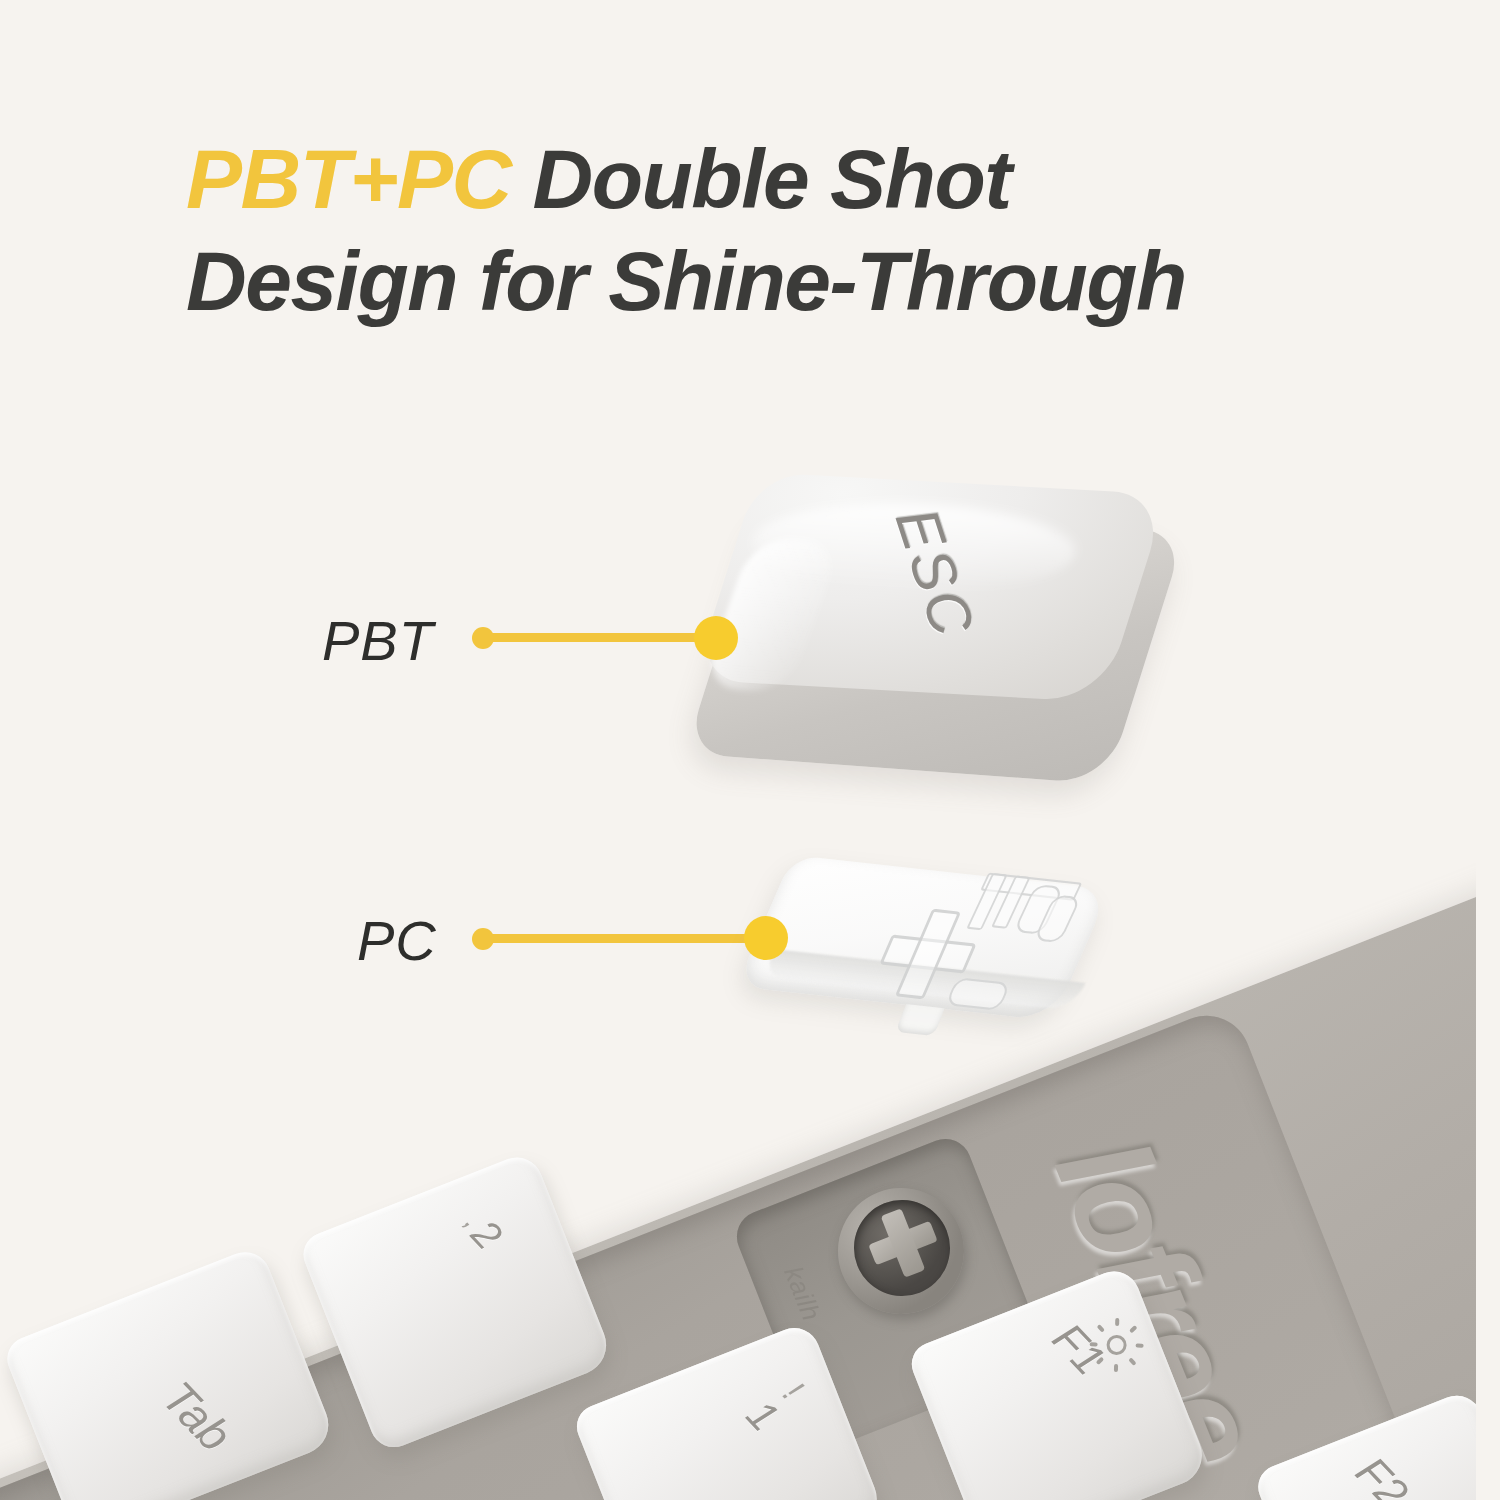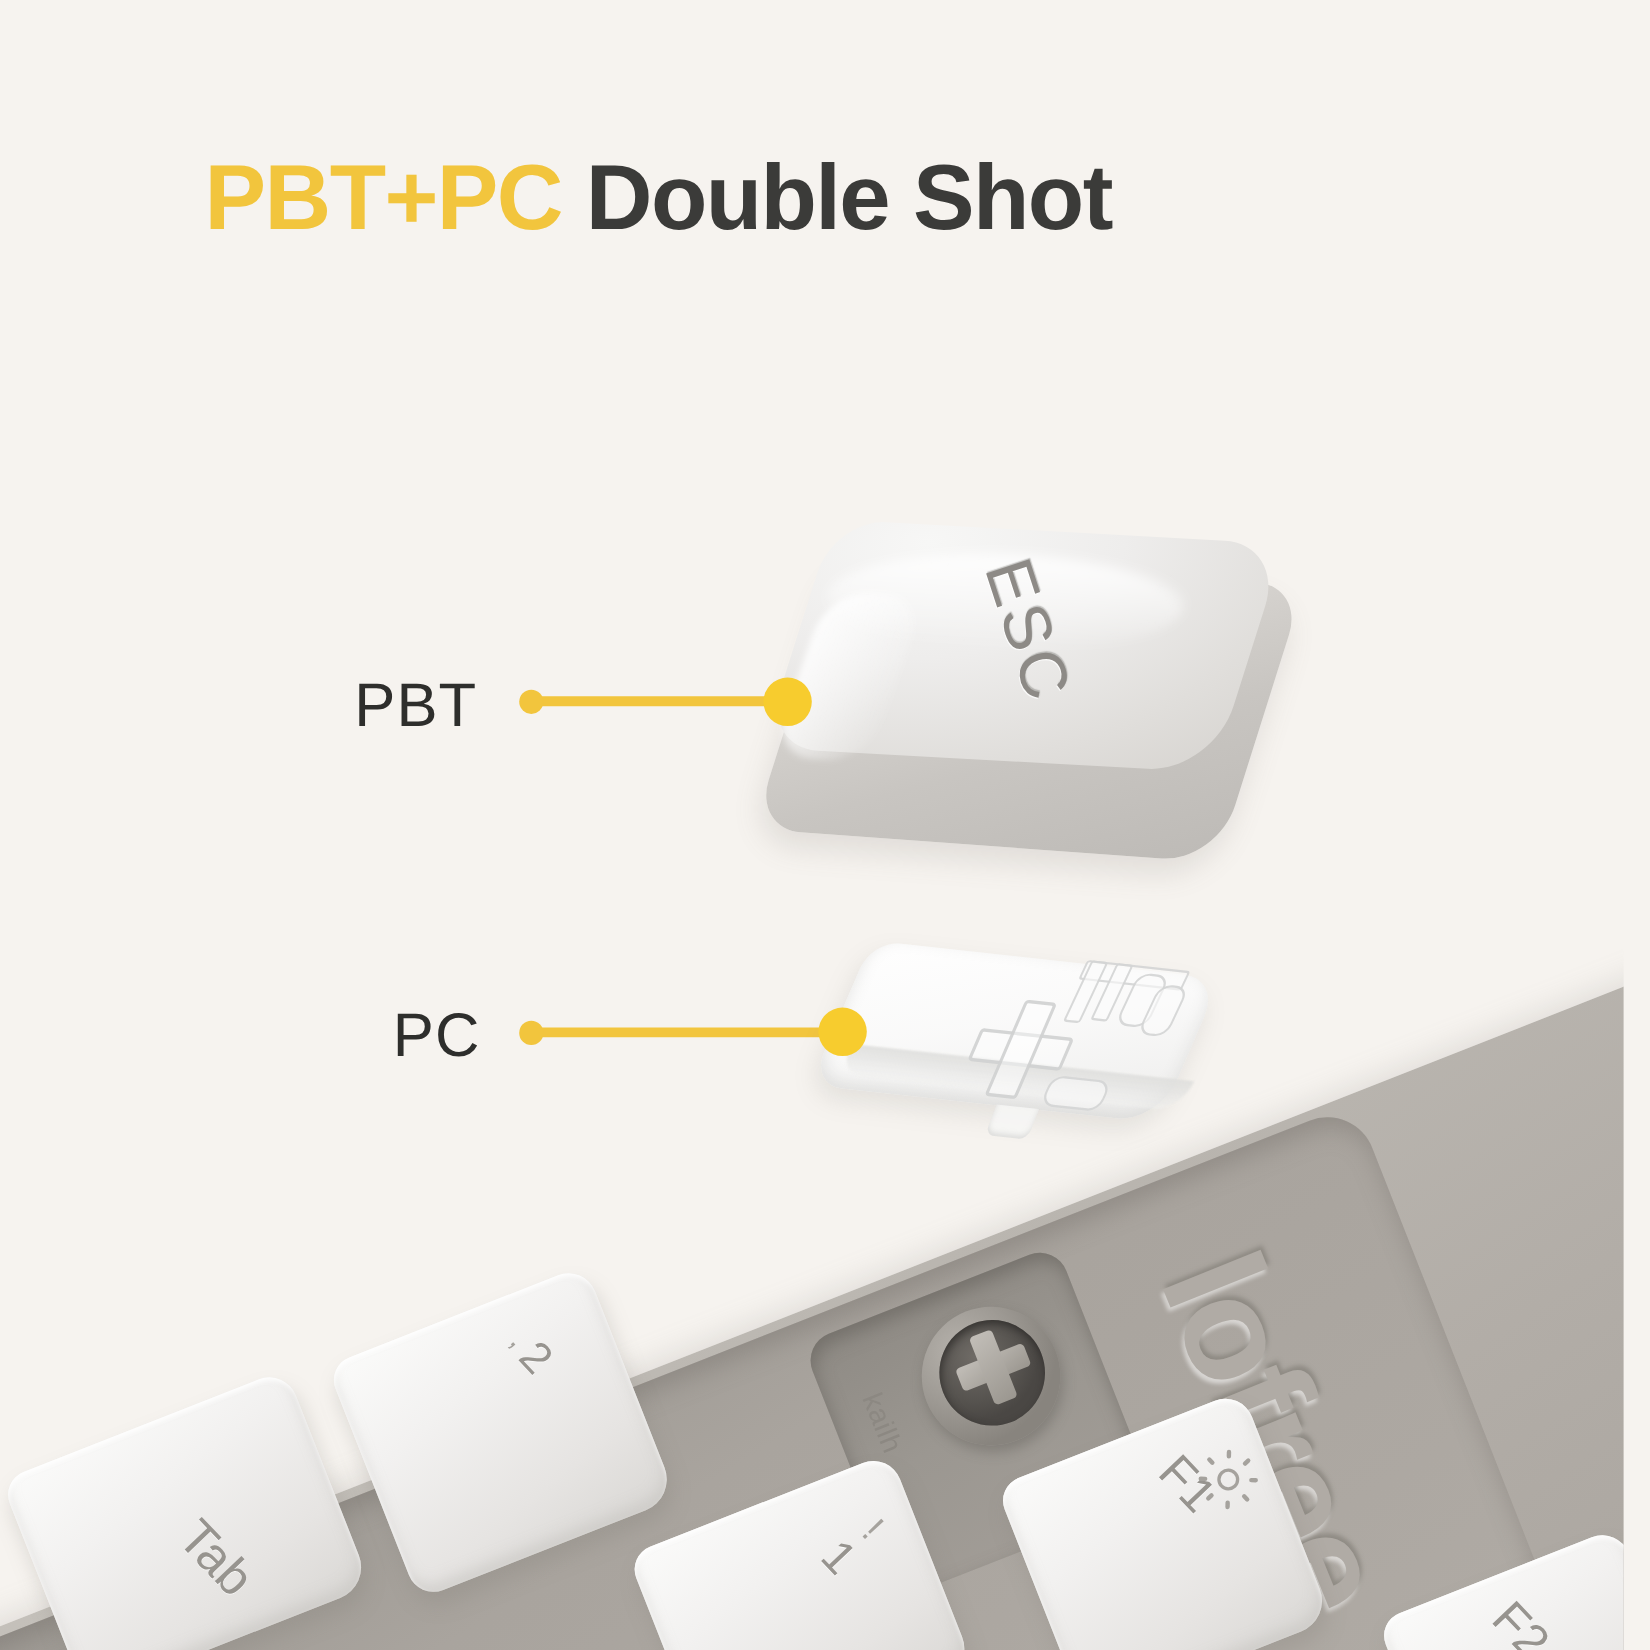--- a/index.html
+++ b/index.html
@@ -13,20 +13,21 @@
     overflow: hidden;
     font-family: "Liberation Sans", sans-serif;
     background: #f6f3ef;
   }
   #stage {
     position: relative;
     width: 1476px;
     height: 1500px;
     background: #f6f3ef;
     overflow: hidden;
+    font-style: italic;
   }
 
   
   .headline {
     position: absolute;
     left: 186px;
     top: 128px;
     width: 1220px;
     font-weight: 700;
     font-size: 84px;
@@ -375,20 +376,21 @@
     letter-spacing: 0.5px;
   }
 </style>
 </head>
 <body>
 
 <div id="stage">
 
   <div class="headline">
     <span class="hl-accent">PBT+PC</span><span> Double Shot</span><br>
+    <span>Design for Shine-Through</span>
   </div>
 
   <div class="callout-label" id="label-pbt">PBT</div>
   <div class="callout-line" id="line-pbt"></div>
   <div class="dot-small" id="dot-pbt-start"></div>
 
   <div id="keycap-esc">
     <div class="cap-skirt"></div>
     <div class="cap-top"></div>
     <div class="cap-top-sheen"></div>

